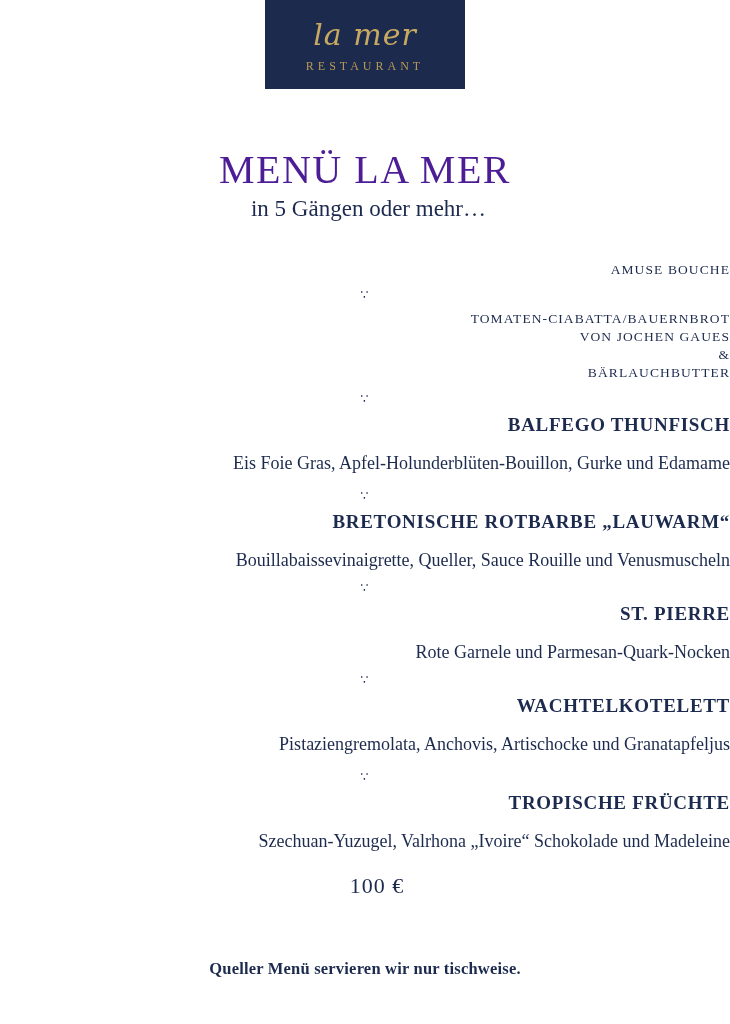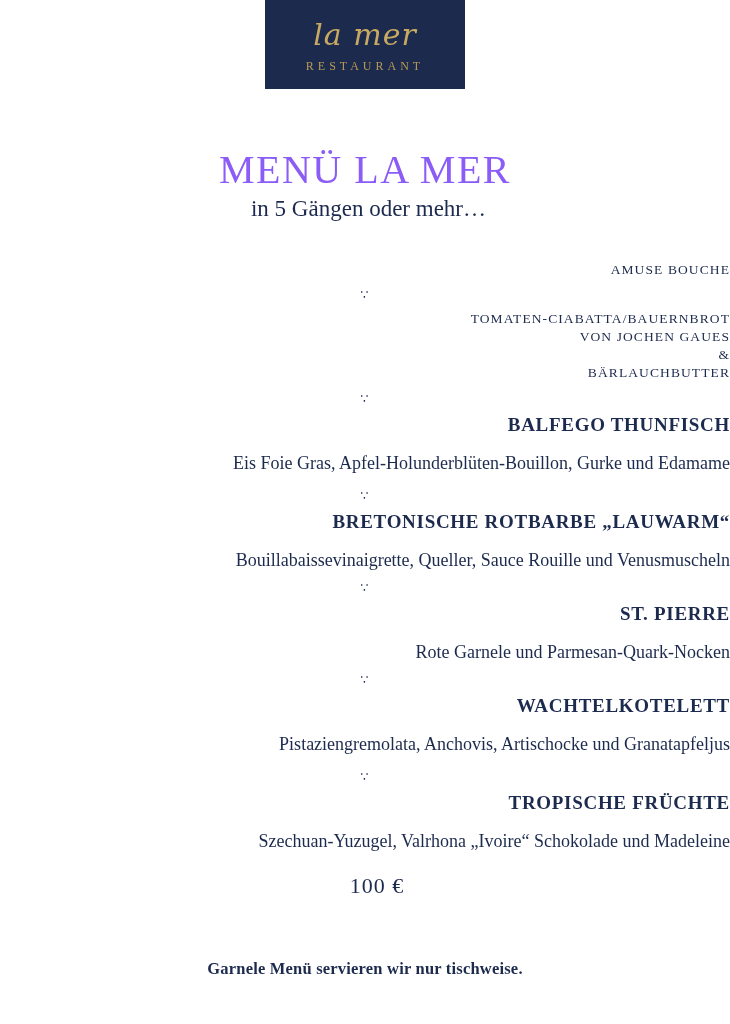--- a/index.html
+++ b/index.html
@@ -50,21 +50,21 @@
     margin-top: 9px;
     text-transform: uppercase;
   }
 
   
   .menu-title {
     text-align: center;
     font-family: "Liberation Serif", "DejaVu Serif", serif;
     font-size: 40px;
     letter-spacing: 1.5px;
-    color: #8b5cf6;
+    color: #4c1d95;
     margin: 60px 0 0 0;
     font-weight: normal;
     line-height: 1.05;
   }
   .menu-subtitle {
     text-align: center;
     font-size: 23px;
     color: #1c2a4e;
     margin: 4px 0 0 7px;
     font-weight: normal;
@@ -180,15 +180,15 @@
     <div class="divider sp-1">∵</div>
 
     <div class="course">
       <div class="course-title">TROPISCHE FRÜCHTE</div>
       <div class="course-desc">Szechuan-Yuzugel, Valrhona „Ivoire“ Schokolade und Madeleine</div>
     </div>
 
     <div class="price">100 €</div>
   </div>
 
-  <div class="footnote">Garnele Menü servieren wir nur tischweise.</div>
+  <div class="footnote">Queller Menü servieren wir nur tischweise.</div>
 
 </div>
 
 </body></html>

